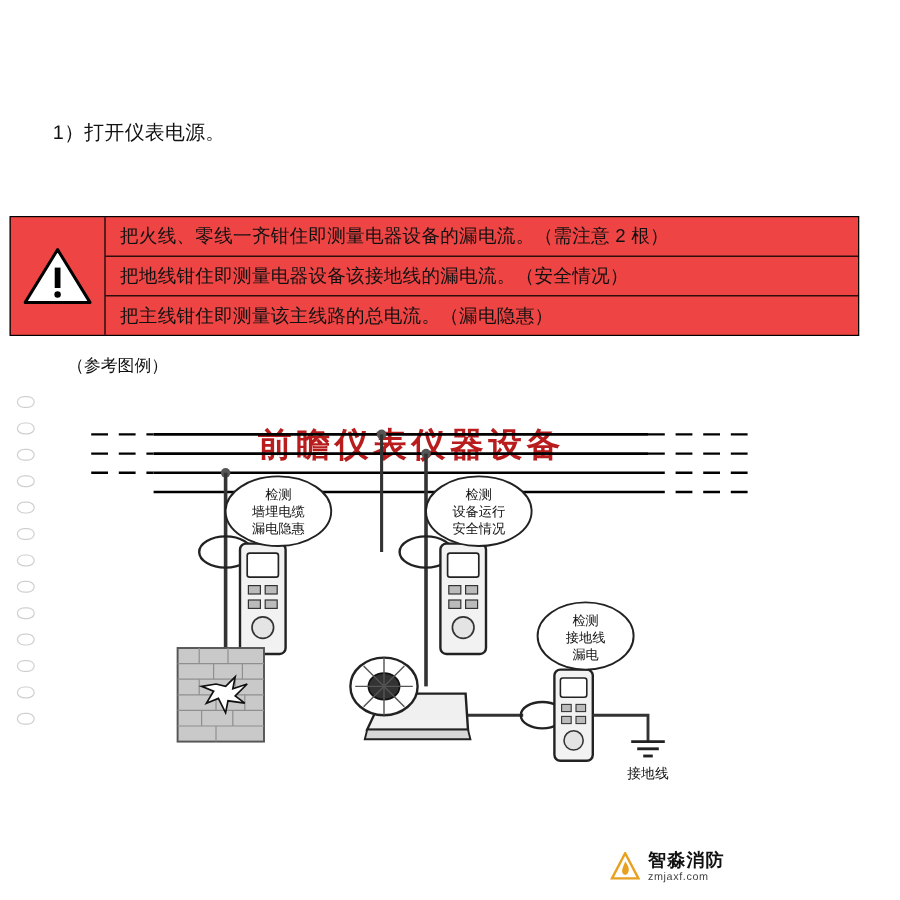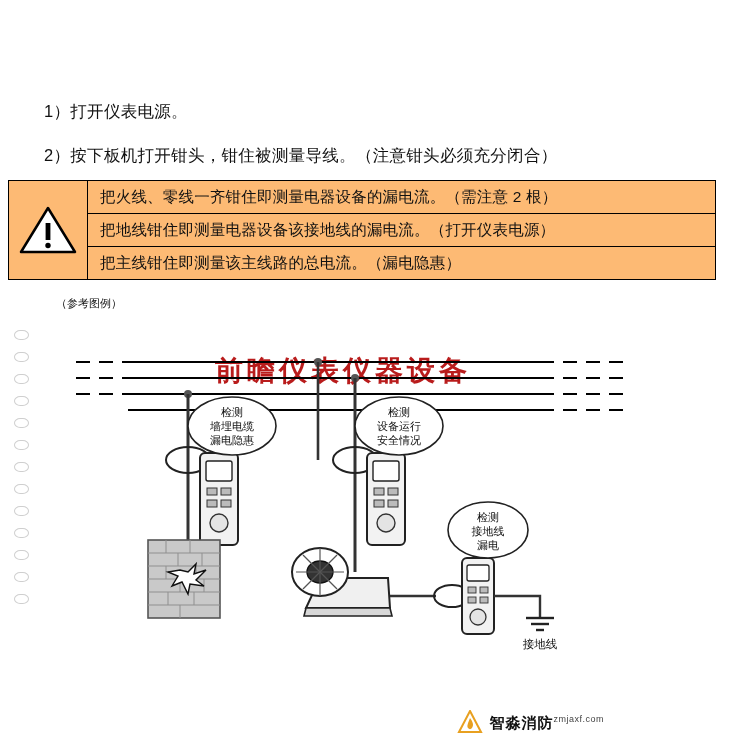--- a/index.html
+++ b/index.html
@@ -39,21 +39,21 @@
   }
   
   .warn-box {
     position: absolute;
     left: 8px;
     top: 180px;
     width: 706px;
     border: 1.5px solid #000;
     display: flex;
     align-items: stretch;
-    background: #fdba74;
+    background: #ef4444;
   }
   .warn-icon-cell {
     width: 78px;
     min-width: 78px;
     border-right: 1.5px solid #000;
     display: flex;
     align-items: center;
     justify-content: center;
   }
   .tri {
@@ -77,21 +77,21 @@
     white-space: nowrap;
   }
   .warn-row + .warn-row {
     border-top: 1.5px solid #000;
   }
   
   .fig-caption {
     position: absolute;
     left: 56px;
     top: 296px;
-    font-size: 11px;
+    font-size: 14px;
   }
   
   .diagram {
     position: absolute;
     left: 70px;
     top: 340px;
     width: 600px;
     height: 310px;
   }
   .diagram svg { display: block; }
@@ -132,20 +132,21 @@
     display: flex;
     align-items: center;
     gap: 6px;
   }
   .logo-mark {
     width: 26px;
     height: 26px;
   }
   .logo-text {
     display: flex;
+    flex-direction: column;
     line-height: 1.05;
   }
   .logo-title {
     font-size: 15px;
     font-weight: bold;
     color: #111;
     letter-spacing: 1px;
   }
   .logo-sub {
     font-size: 9px;
@@ -169,36 +170,35 @@
     <div class="hole" style="top:154px"></div>
     <div class="hole" style="top:176px"></div>
     <div class="hole" style="top:198px"></div>
     <div class="hole" style="top:220px"></div>
     <div class="hole" style="top:242px"></div>
     <div class="hole" style="top:264px"></div>
   </div>
 
   <div class="steps">
     <div class="step-line">1）打开仪表电源。</div>
-    <div class="step-line">2）按下板机打开钳头，钳住被测量导线。（注意钳头必须充分闭合）</div>
   </div>
 
   <div class="warn-box">
     <div class="warn-icon-cell">
       <span class="tri">
         <svg width="58" height="50" viewBox="0 0 58 50">
           <polygon points="29,3 56,47 2,47" fill="#ffffff" stroke="#000" stroke-width="2.5" stroke-linejoin="round"></polygon>
           <rect x="26.6" y="18" width="4.8" height="17" fill="#000"></rect>
           <circle cx="29" cy="40.5" r="2.7" fill="#000"></circle>
         </svg>
       </span>
     </div>
     <div class="warn-rows">
       <div class="warn-row">把火线、零线一齐钳住即测量电器设备的漏电流。（需注意 2 根）</div>
-      <div class="warn-row">把地线钳住即测量电器设备该接地线的漏电流。（打开仪表电源）</div>
+      <div class="warn-row">把地线钳住即测量电器设备该接地线的漏电流。（安全情况）</div>
       <div class="warn-row">把主线钳住即测量该主线路的总电流。（漏电隐惠）</div>
     </div>
   </div>
 
   <div class="fig-caption">（参考图例）</div>
 
   <div class="watermark">前瞻仪表仪器设备</div>
 
   <div class="diagram">
     <svg width="600" height="310" viewBox="0 0 600 310">

